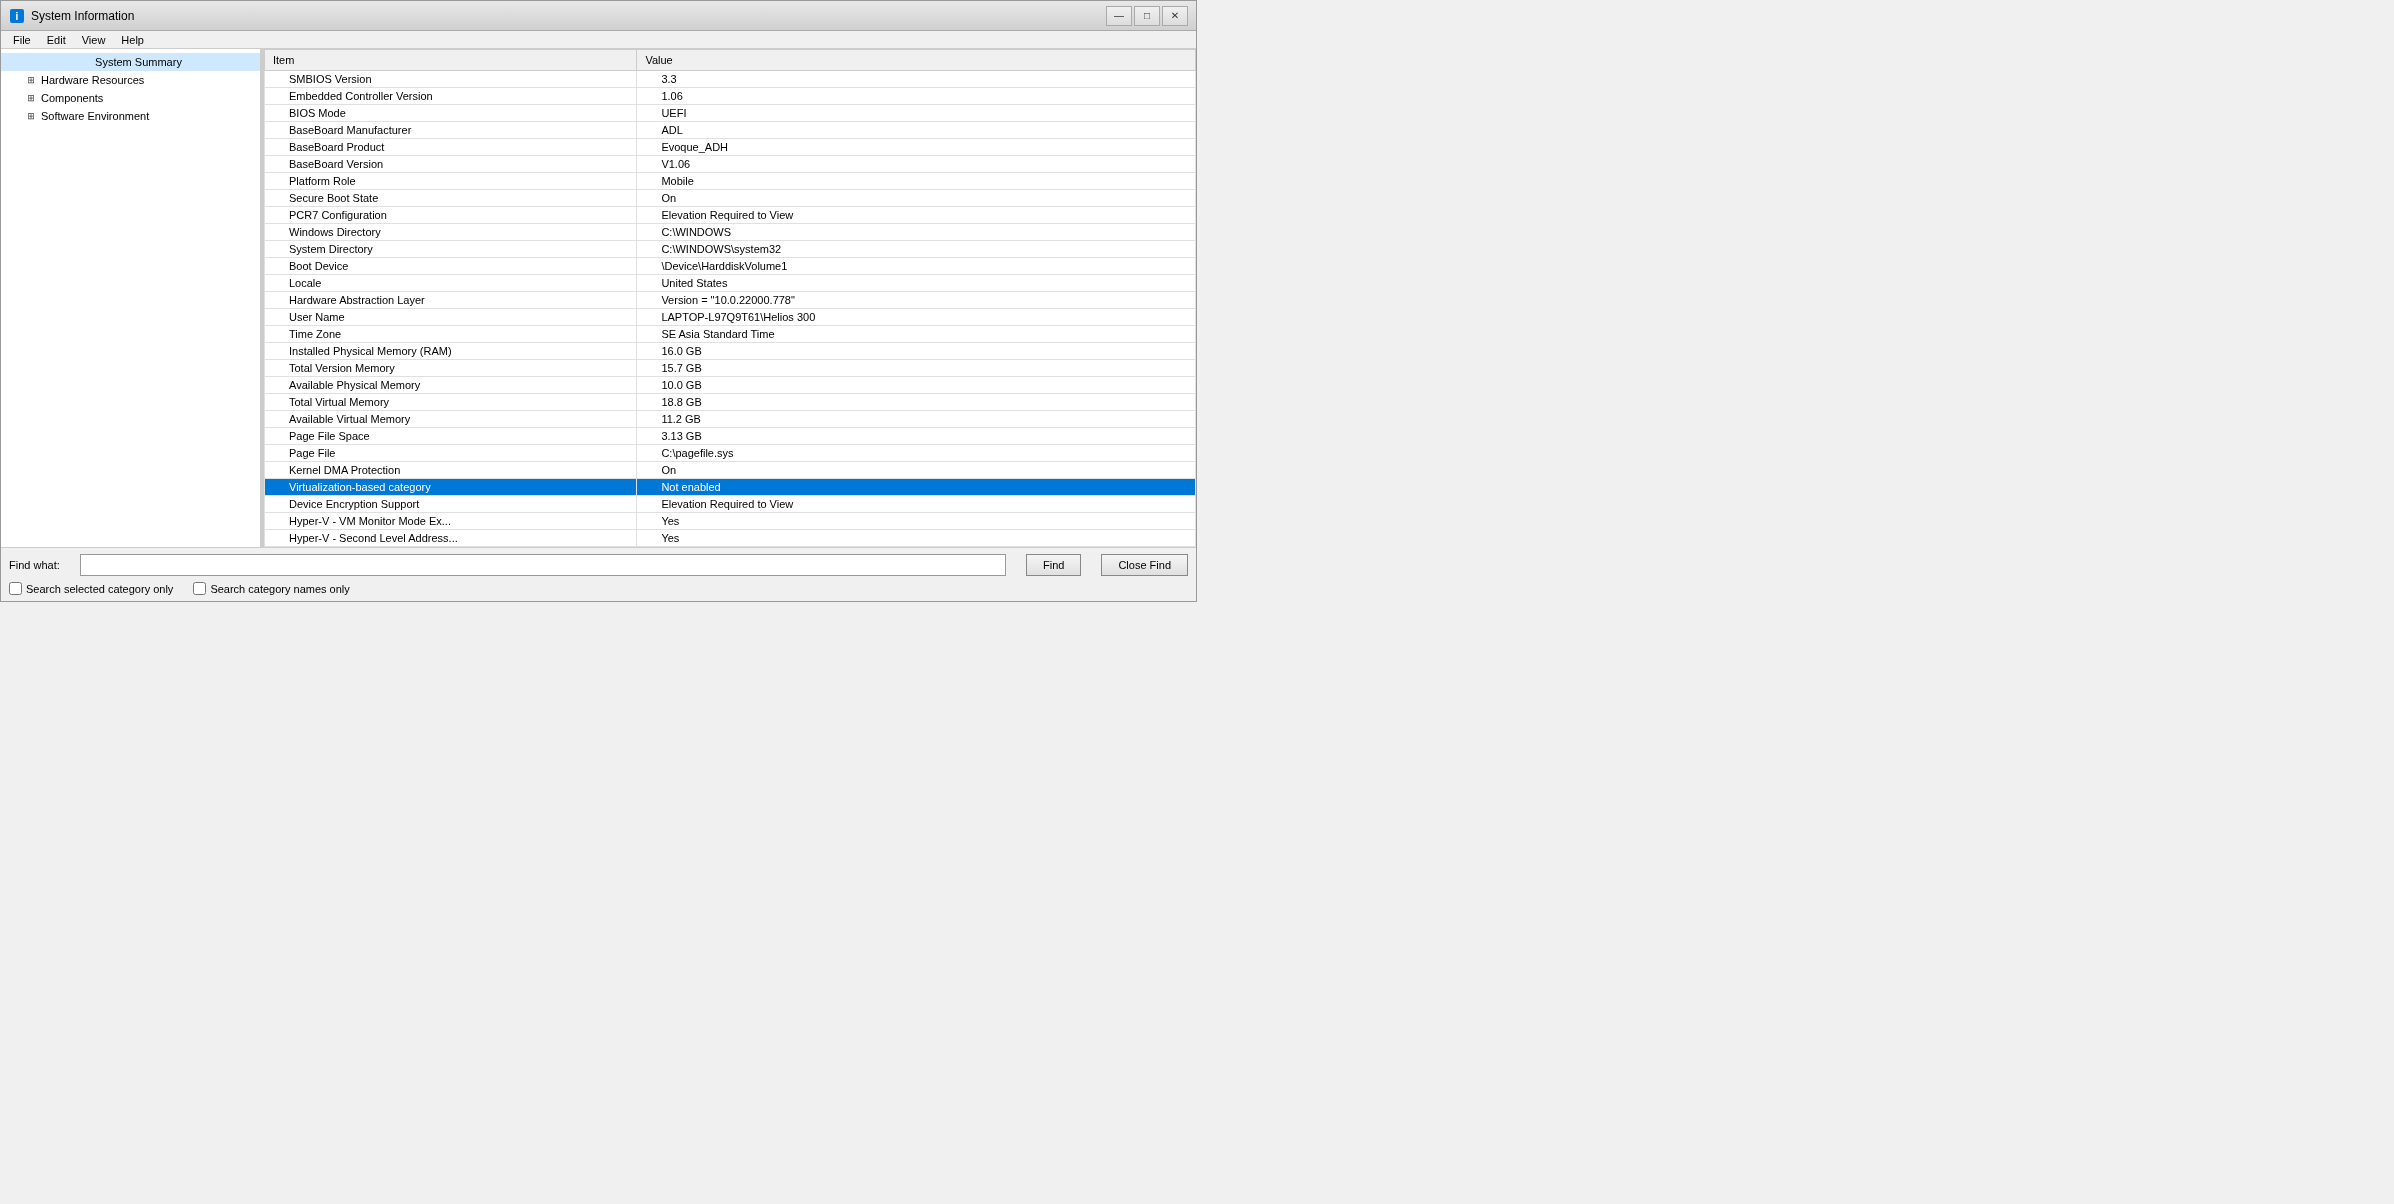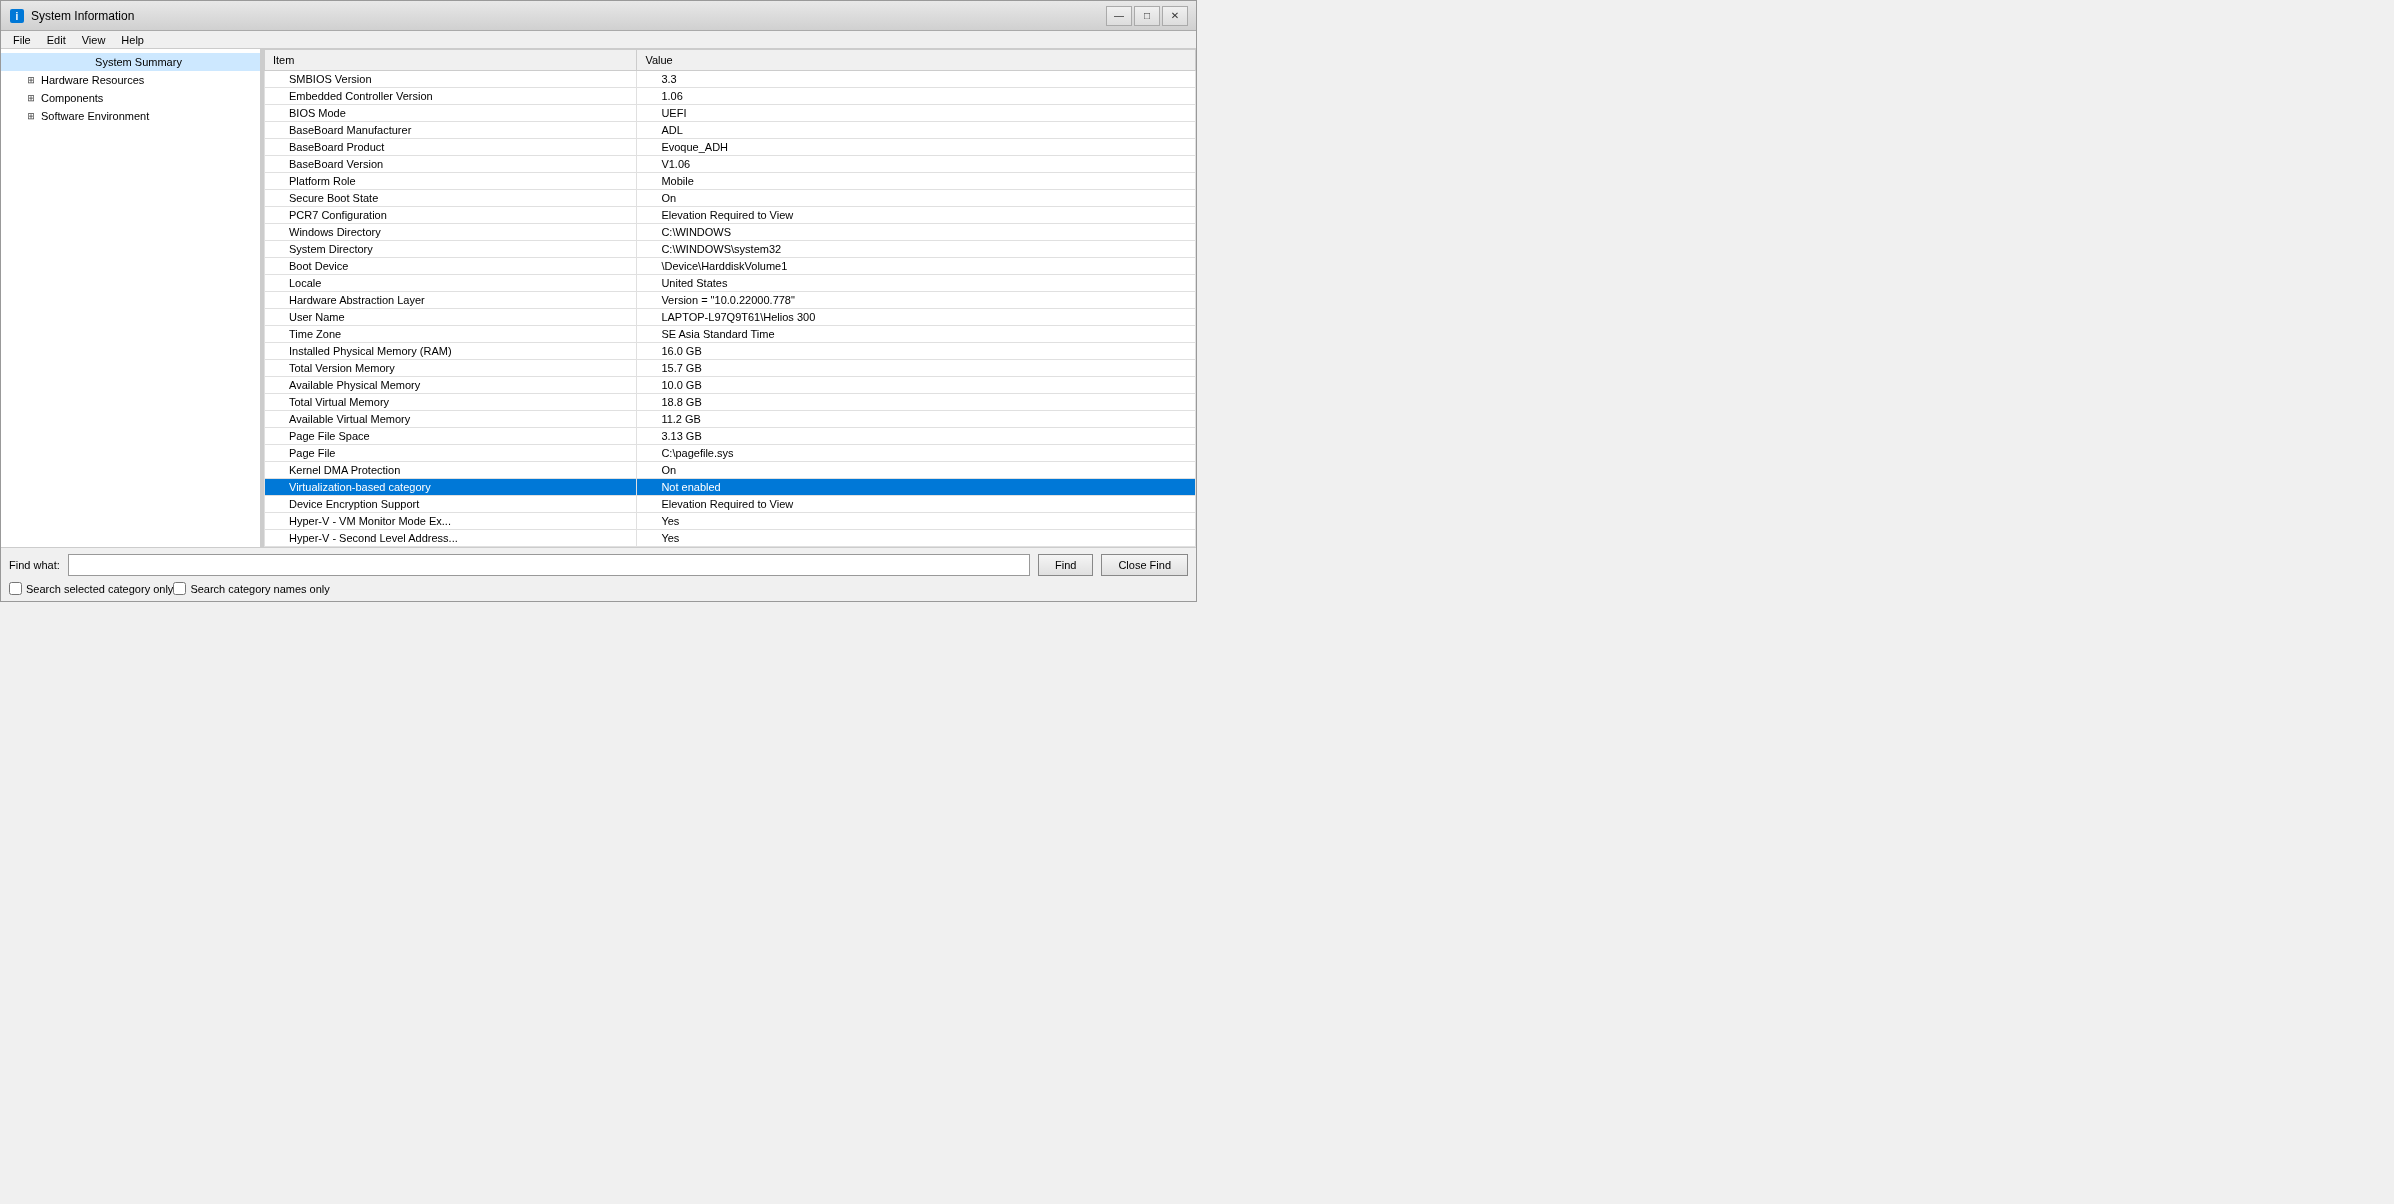--- a/index.html
+++ b/index.html
@@ -161,21 +161,21 @@
     .bottom-bar {
       border-top: 1px solid #ccc;
       background: #f0f0f0;
       padding: 6px 8px;
       flex-shrink: 0;
     }
 
     .find-row {
       display: flex;
       align-items: center;
-      gap: 8px;
+      gap: 20px;
       margin-bottom: 6px;
     }
 
     .find-label {
       font-size: 11px;
       white-space: nowrap;
     }
 
     .find-input {
       flex: 1;
@@ -192,20 +192,21 @@
       border: 1px solid #888;
       background: linear-gradient(to bottom, #f5f5f5, #e0e0e0);
       cursor: pointer;
       font-size: 11px;
       white-space: nowrap;
     }
 
     .checkbox-row {
       display: flex;
       align-items: flex-start;
+      gap: 20px;
     }
 
     .checkbox-label {
       display: flex;
       align-items: center;
       gap: 4px;
       font-size: 11px;
       cursor: pointer;
     }
 

